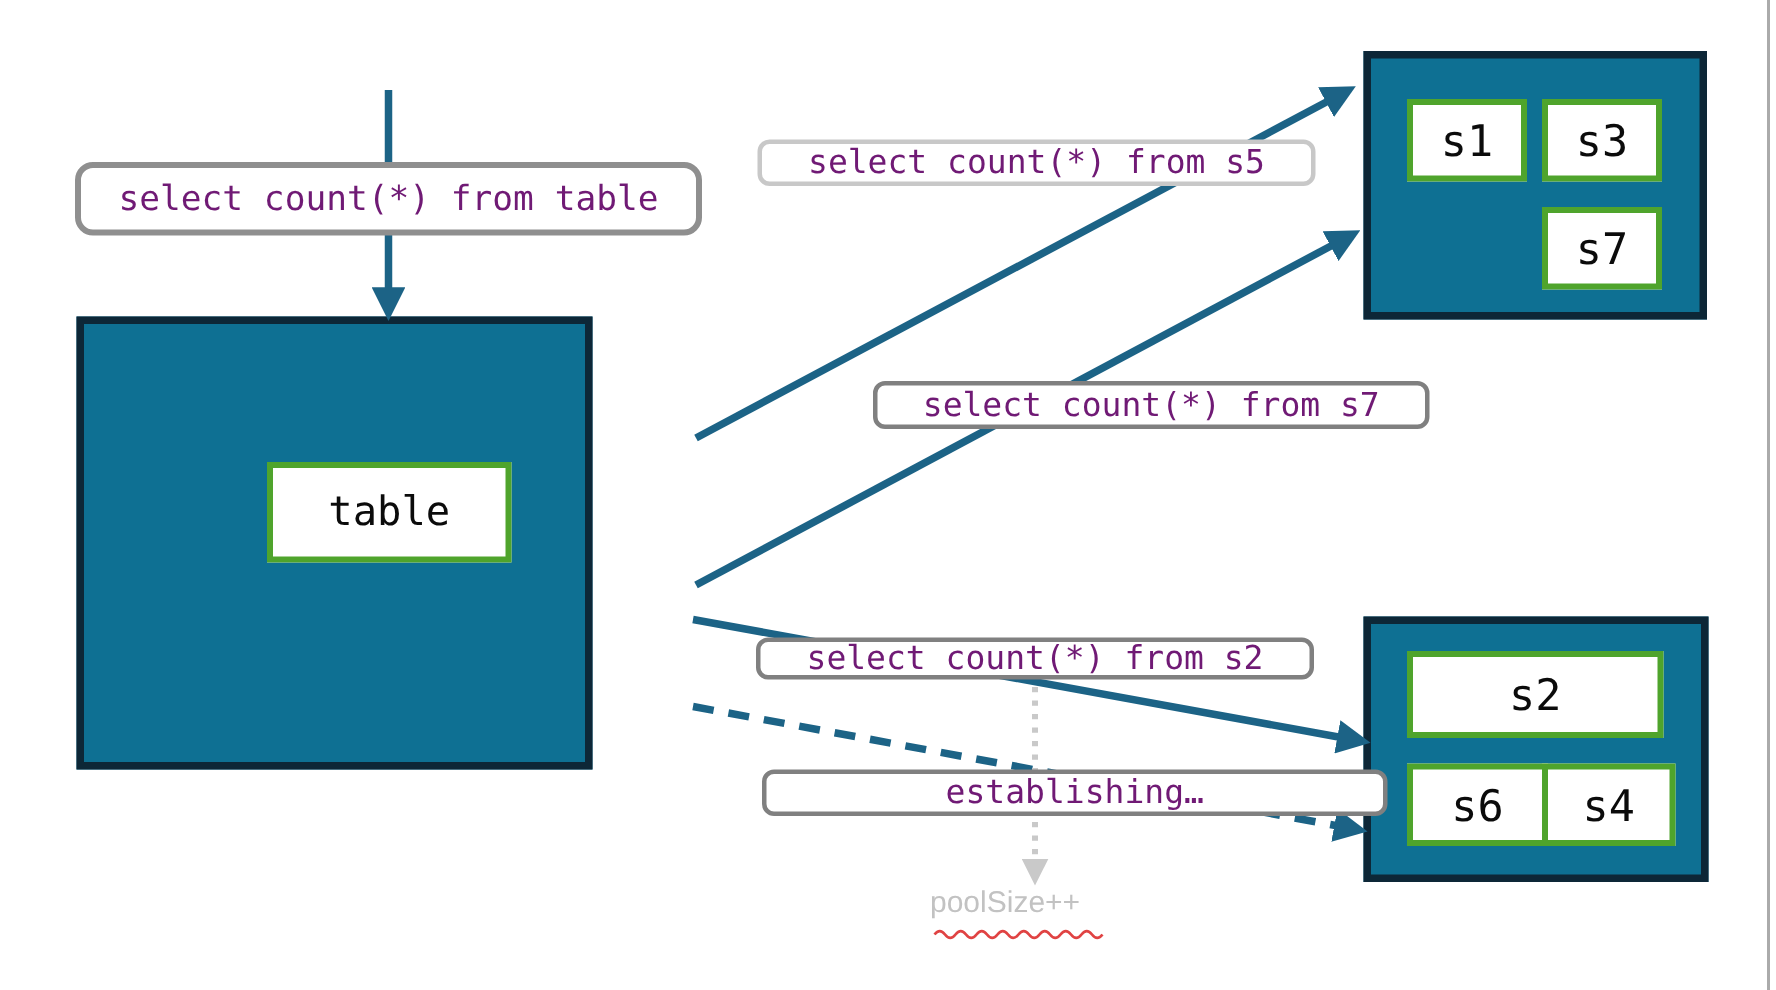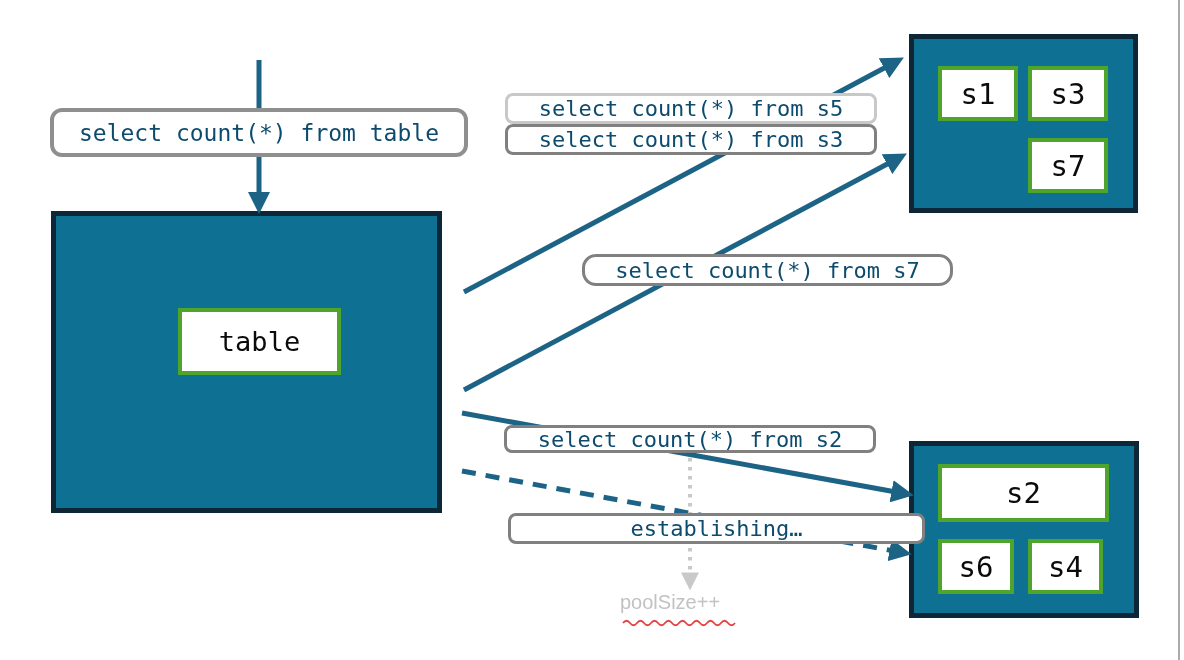--- a/index.html
+++ b/index.html
@@ -18,65 +18,65 @@
     position:absolute;background:#fff;border:4px solid var(--green-border);
     display:flex;align-items:center;justify-content:center;
     color:#0b0b0b;
   }
   .chip.table-chip{font-size:27px;}
   .chip.shard-chip{font-size:29px;}
   
   .qlabel{
     position:absolute;background:#fff;border:3px solid var(--label-border);
     border-radius:8px;display:flex;align-items:center;justify-content:center;
-    font-size:22px;color:#0c4a6e;white-space:nowrap;
+    font-size:22px;color:#701a75;white-space:nowrap;
   }
   .qlabel.light{border-color:var(--label-border-light);}
   .qlabel.main{border-width:4px;border-radius:12px;font-size:23px;border-color:#8f8f8f;}
   .arrows{position:absolute;left:0;top:0;width:1184px;height:660px;pointer-events:none;}
   .pool-size{
     position:absolute;left:620px;top:591px;width:160px;
     font-family:"Liberation Sans","DejaVu Sans",sans-serif;
     font-size:20px;color:var(--muted-text);text-align:left;
   }
   .slide-edge{
     position:absolute;left:1178px;top:0;width:2px;height:660px;background:#ababab;
   }
 </style>
 </head>
 <body>
 
 <div class="stage">
 
-  <div class="bigbox" style="left:51px;top:211px;width:391px;height:302px;">
+  <div class="bigbox" style="left:51px;top:211px;width:344px;height:302px;">
     <div class="chip table-chip" style="left:122px;top:92px;width:163px;height:67px;">
       <span>table</span>
     </div>
   </div>
 
   <div class="bigbox" style="left:909px;top:34px;width:229px;height:179px;">
     <div class="chip shard-chip" style="left:24px;top:27px;width:80px;height:55px;">
       <span>s1</span>
     </div>
     <div class="chip shard-chip" style="left:114px;top:27px;width:80px;height:55px;text-align:right;">
       <span>s3</span>
     </div>
     <div class="chip shard-chip" style="left:114px;top:99px;width:80px;height:55px;justify-content:center;">
       <span>s7</span>
     </div>
   </div>
 
-  <div class="bigbox" style="left:909px;top:411px;width:230px;height:177px;margin-top:30px;">
+  <div class="bigbox" style="left:909px;top:411px;width:230px;height:177px;">
     <div class="chip shard-chip" style="left:24px;top:18px;width:171px;height:58px;">
       <span>s2</span>
     </div>
-    <div class="chip shard-chip" style="left:24px;top:93px;width:76px;height:55px;">
+    <div class="chip shard-chip" style="left:24px;top:93px;width:94px;height:55px;">
       <span>s6</span>
     </div>
-    <div class="chip shard-chip" style="left:114px;top:93px;width:75px;height:55px;">
+    <div class="chip shard-chip" style="left:114px;top:93px;width:89px;height:55px;">
       <span>s4</span>
     </div>
   </div>
 
   <svg class="arrows" viewBox="0 0 1184 660" xmlns="http://www.w3.org/2000/svg">
     <defs>
       <marker id="head-teal" viewBox="0 0 10 10" refX="2" refY="5" markerWidth="4.5" markerHeight="4.5" orient="auto" markerUnits="strokeWidth">
         <path d="M0 0 L10 5 L0 10 Z" fill="var(--arrow)"></path>
       </marker>
       <marker id="head-gray" viewBox="0 0 10 10" refX="2" refY="5" markerWidth="4.5" markerHeight="4.5" orient="auto" markerUnits="strokeWidth">
@@ -93,25 +93,22 @@
   </svg>
 
   <div class="qlabel main" style="left:50px;top:108px;width:418px;height:49px;align-items:center;">
     <span>select count(*) from table</span>
   </div>
 
   <div class="qlabel light" style="left:505px;top:93px;width:372px;height:31px;">
     <span>select count(*) from s5</span>
   </div>
 
-  <div class="qlabel" style="left:505px;top:124px;width:372px;height:31px;">
-    <span>select count(*) from s3</span>
-  </div>
 
-  <div class="qlabel" style="left:582px;top:254px;width:371px;height:32px;border-radius:14px;">
+  <div class="qlabel" style="left:582px;top:254px;width:371px;height:32px;">
     <span>select count(*) from s7</span>
   </div>
 
   <div class="qlabel" style="left:504px;top:425px;width:372px;height:28px;">
     <span>select count(*) from s2</span>
   </div>
 
   <div class="qlabel" style="left:508px;top:513px;width:417px;height:31px;">
     <span>establishing…</span>
   </div>

